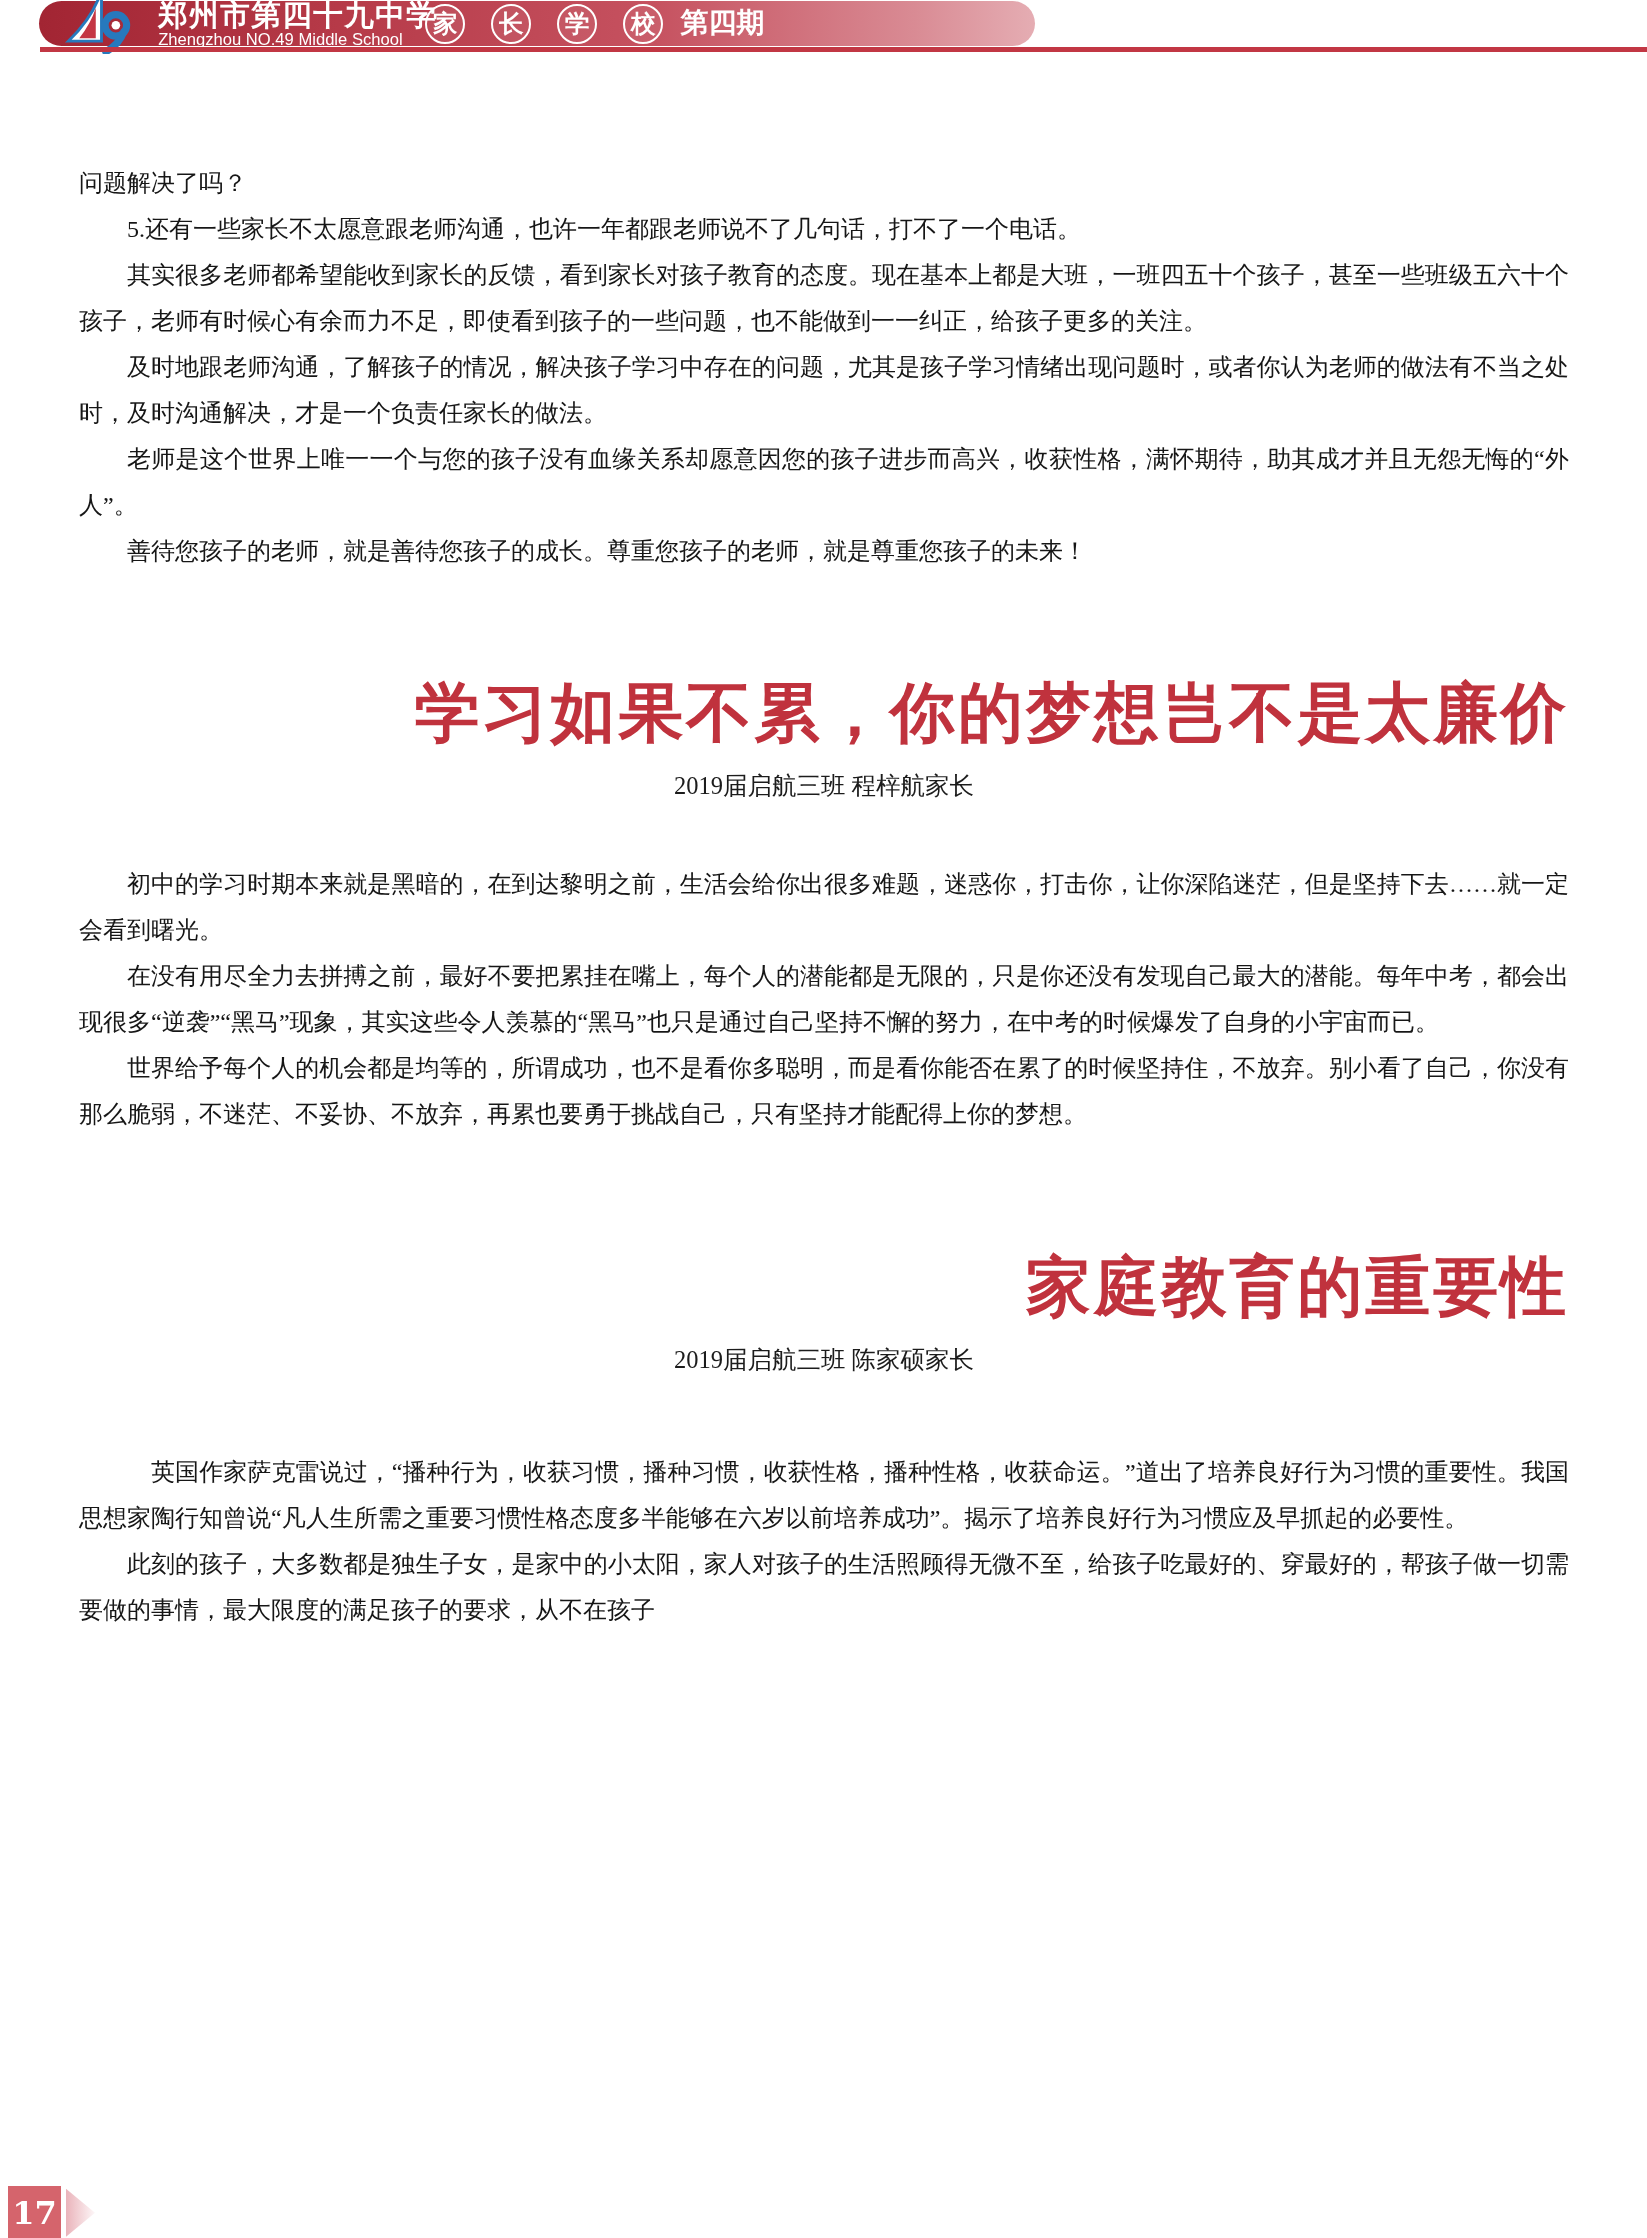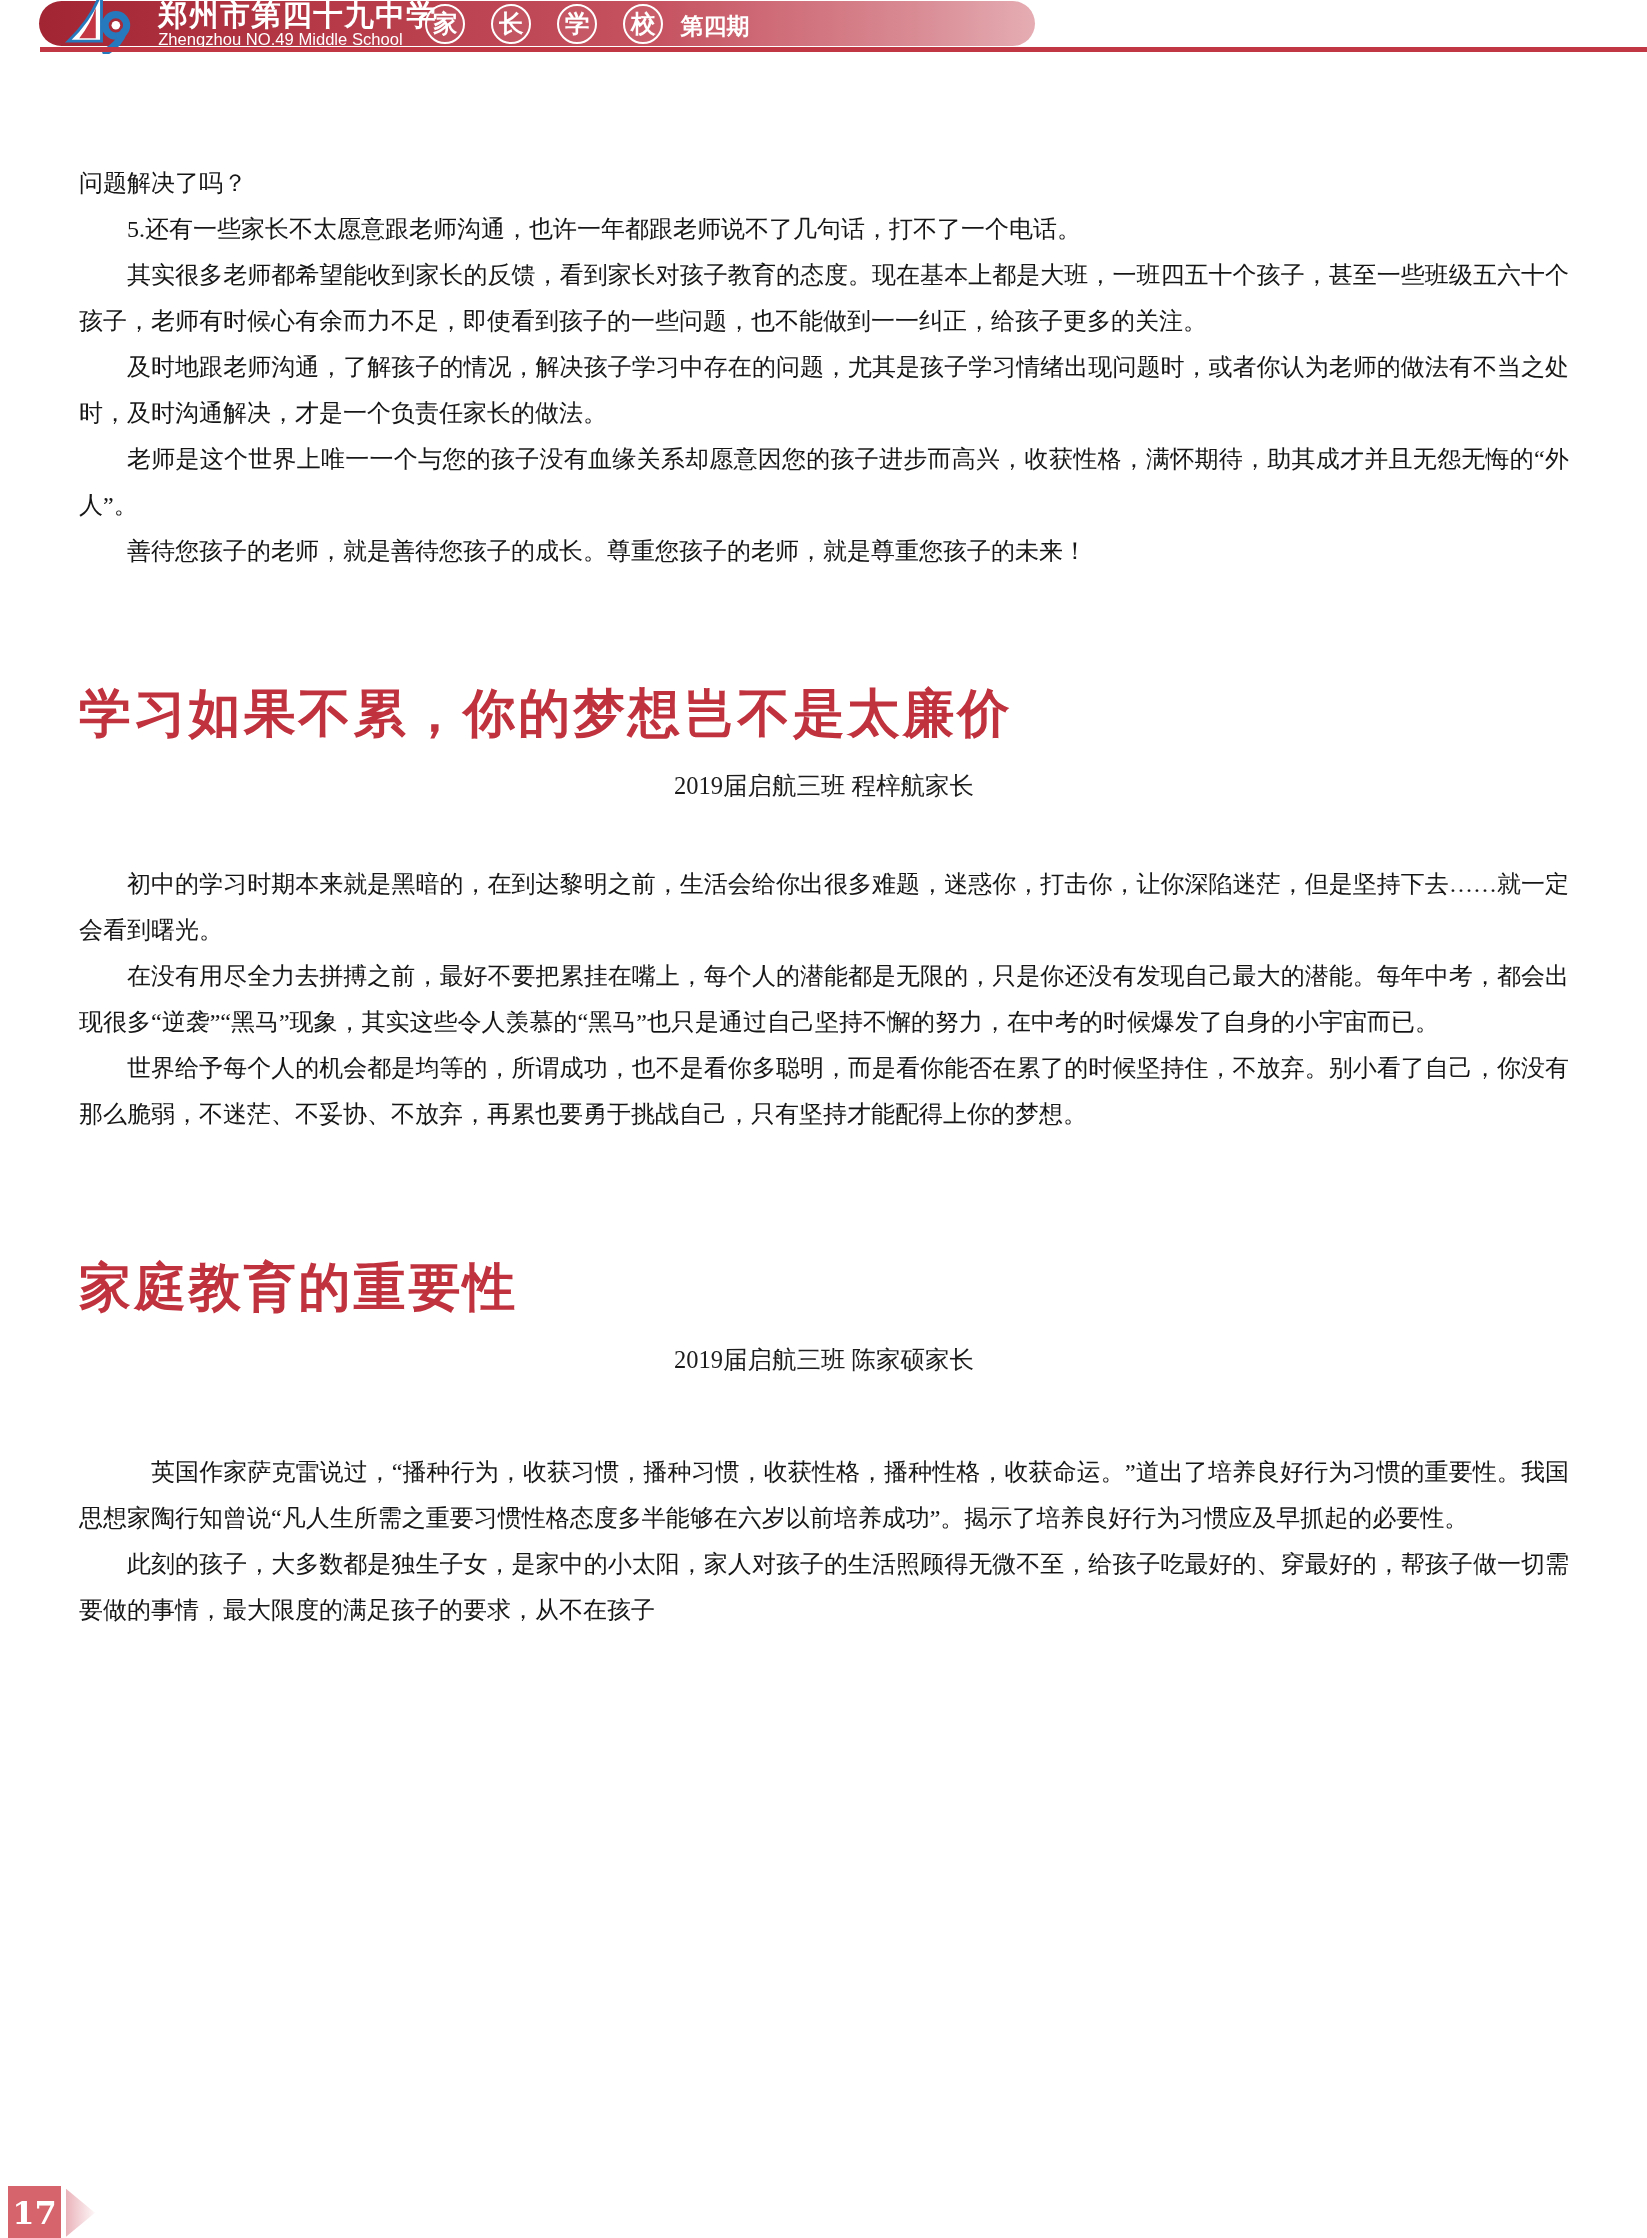--- a/index.html
+++ b/index.html
@@ -36,45 +36,45 @@
   .badges{display:flex;gap:26px;margin-left:13px;}
   .badge{
     width:36px;height:36px;border:2.9px solid #fff;border-radius:50%;
     display:flex;align-items:center;justify-content:center;
     color:#fff;font-family:"Liberation Sans", sans-serif;
     font-weight:bold;font-size:24.5px;
     background:rgba(255,255,255,0.07);
   }
   .issue{
     color:#fff;font-family:Liberation Mono, monospace;
-    font-weight:bold;font-size:23px;
+    font-weight:bold;font-size:28px;
     margin-left:17.3px;align-self:flex-end;margin-bottom:4.3px;white-space:nowrap;
   }
   .rule{
     position:absolute;left:40px;right:0;top:47px;height:5px;
     background:#c23744;
   }
 
   
   .content{padding:0 79px;}
   .paras p{
     margin:0;
     font-size:24px;line-height:46px;
     text-align:justify;text-indent:2em;
     color:#161616;
     font-family:"Liberation Serif", serif;
   }
   .article-continued{margin-top:160px;}
   .article-continued p:first-child{text-indent:0;}
 
   .article .title{
-    margin:0;text-align:left;
+    margin:0;text-align:right;
     color:#c0323d;
     font-family:"Liberation Sans", sans-serif;
-    font-weight:bold;font-size:52px;line-height:58px;letter-spacing:2.9px;
+    font-weight:bold;font-size:65px;line-height:58px;letter-spacing:2.9px;
   }
   .article .byline{
     text-align:center;
     font-size:24.5px;line-height:35px;
     color:#1c1c1c;margin-top:26px;
     font-family:"Liberation Serif", serif;
   }
   .article-second{margin-top:110px;}
   .article-second .paras{margin-top:58px;}
   .article-third{margin-top:121px;}

